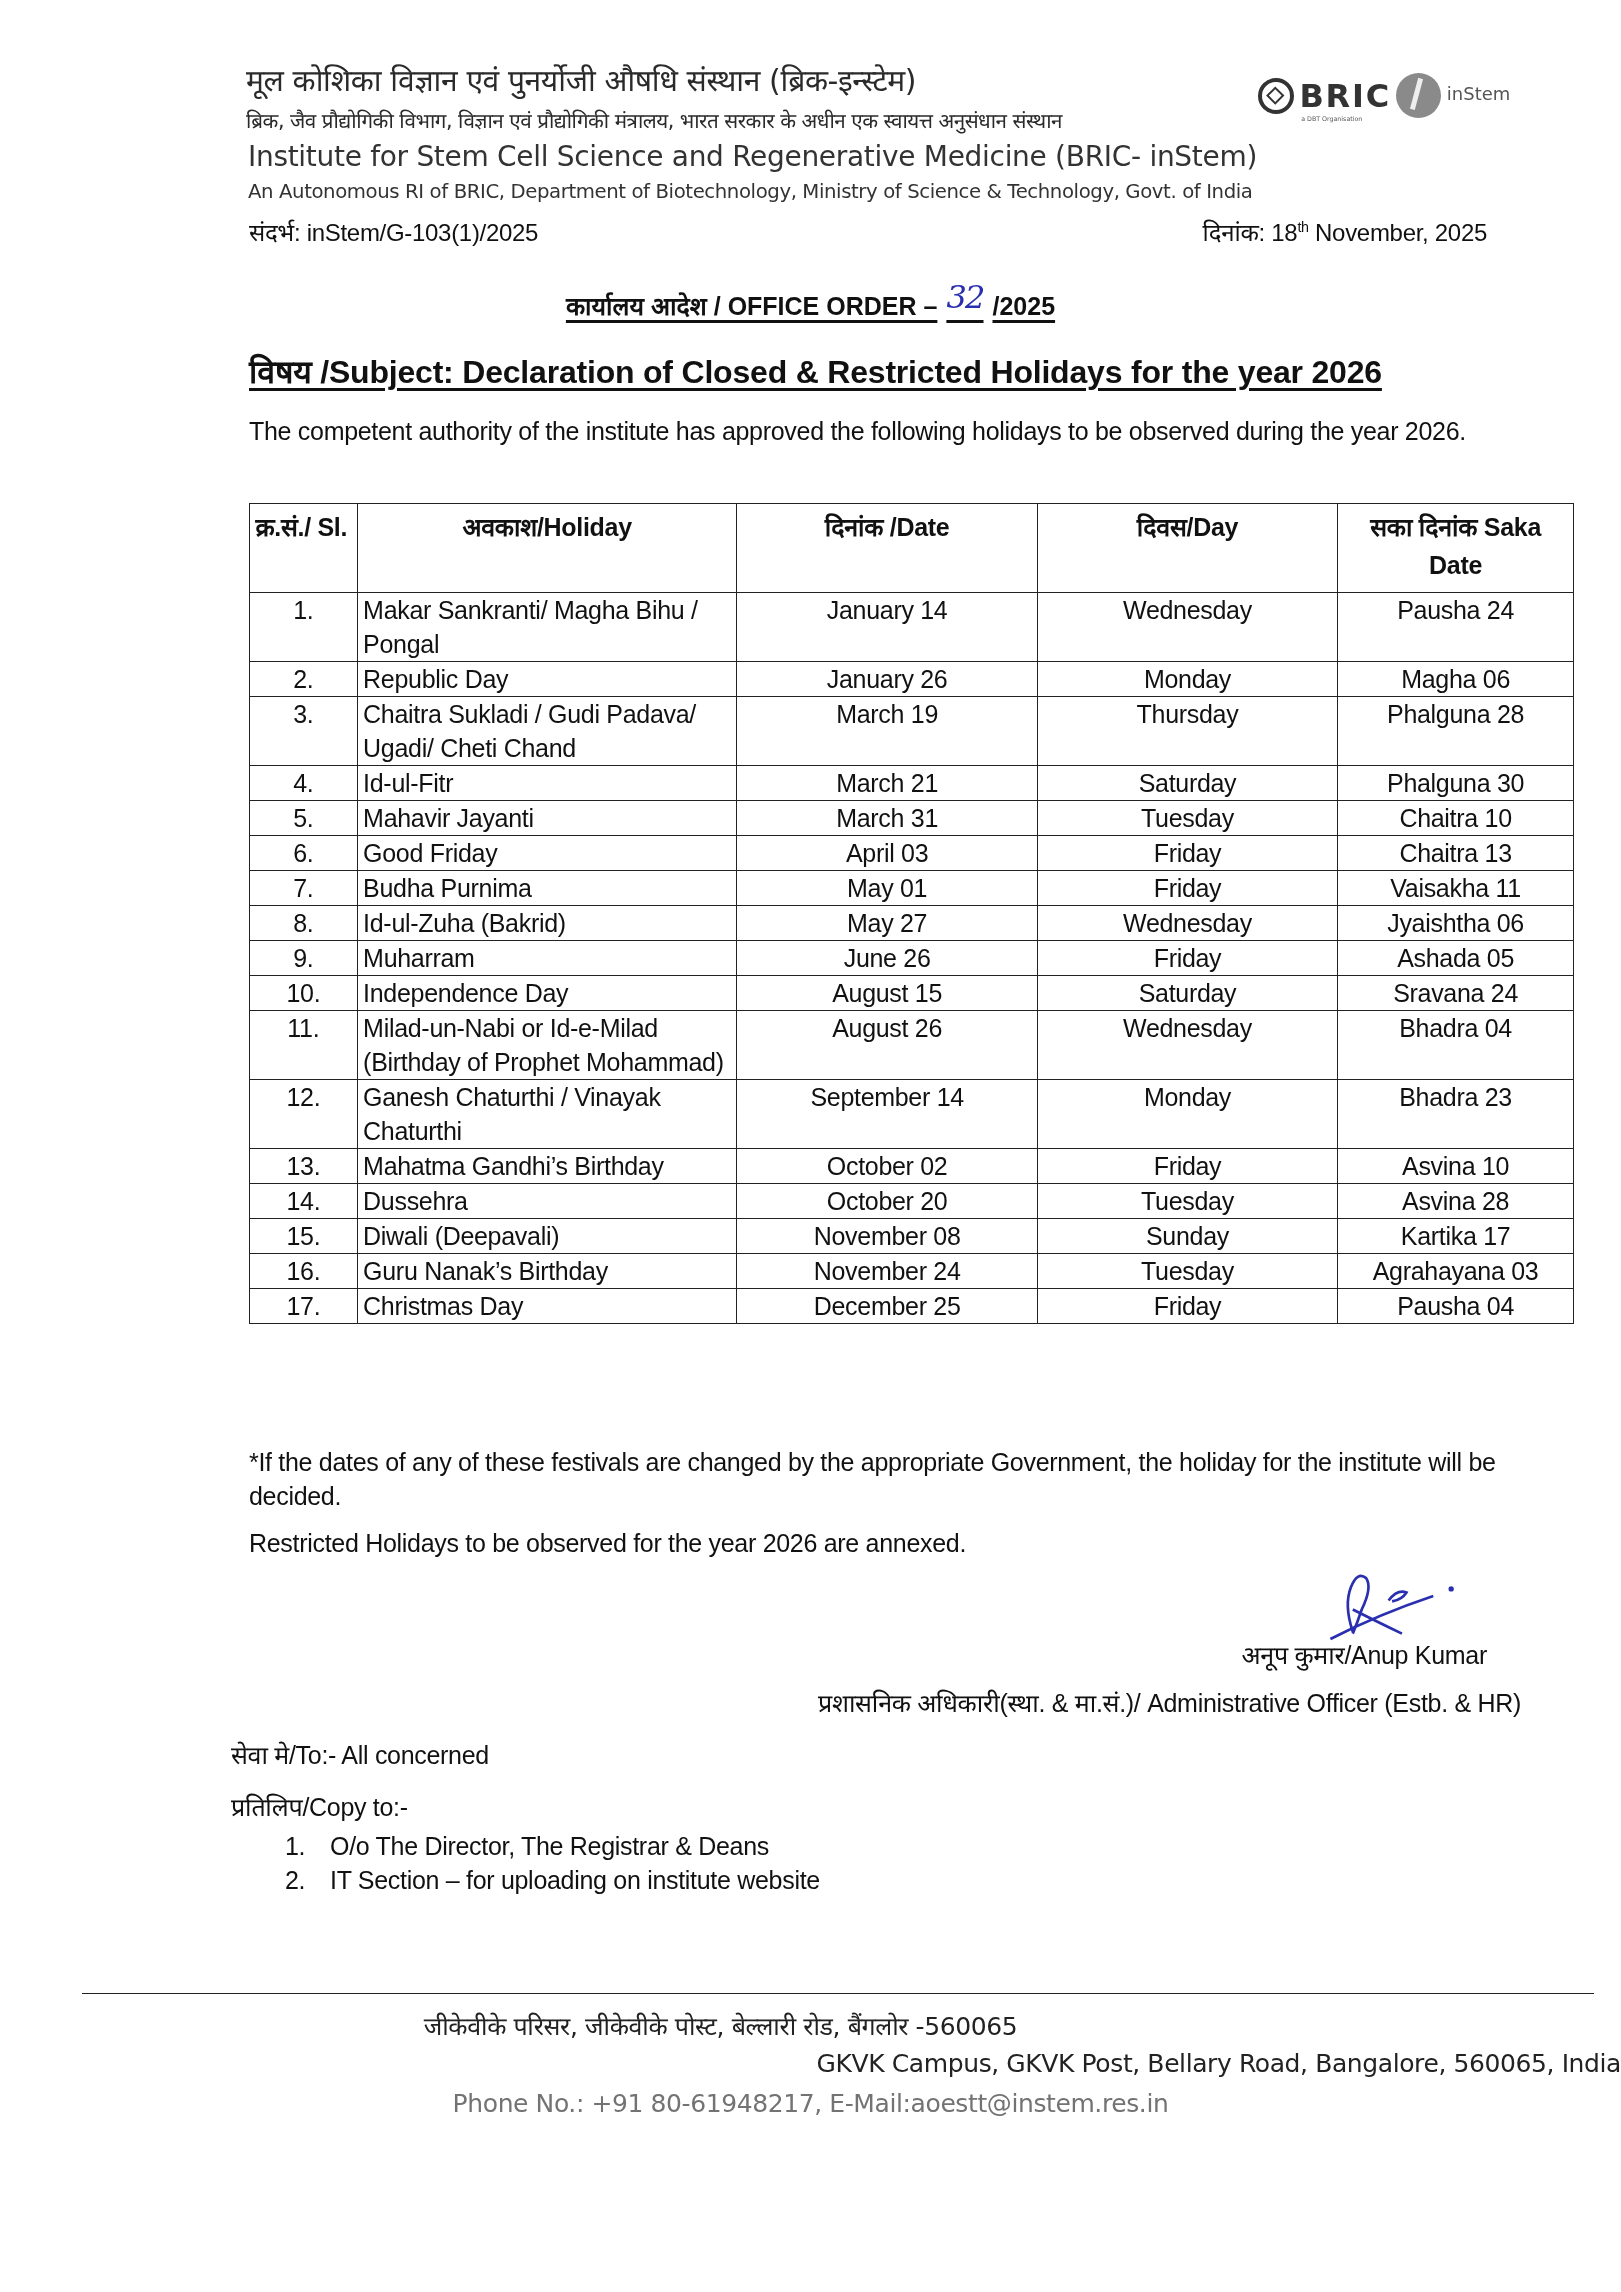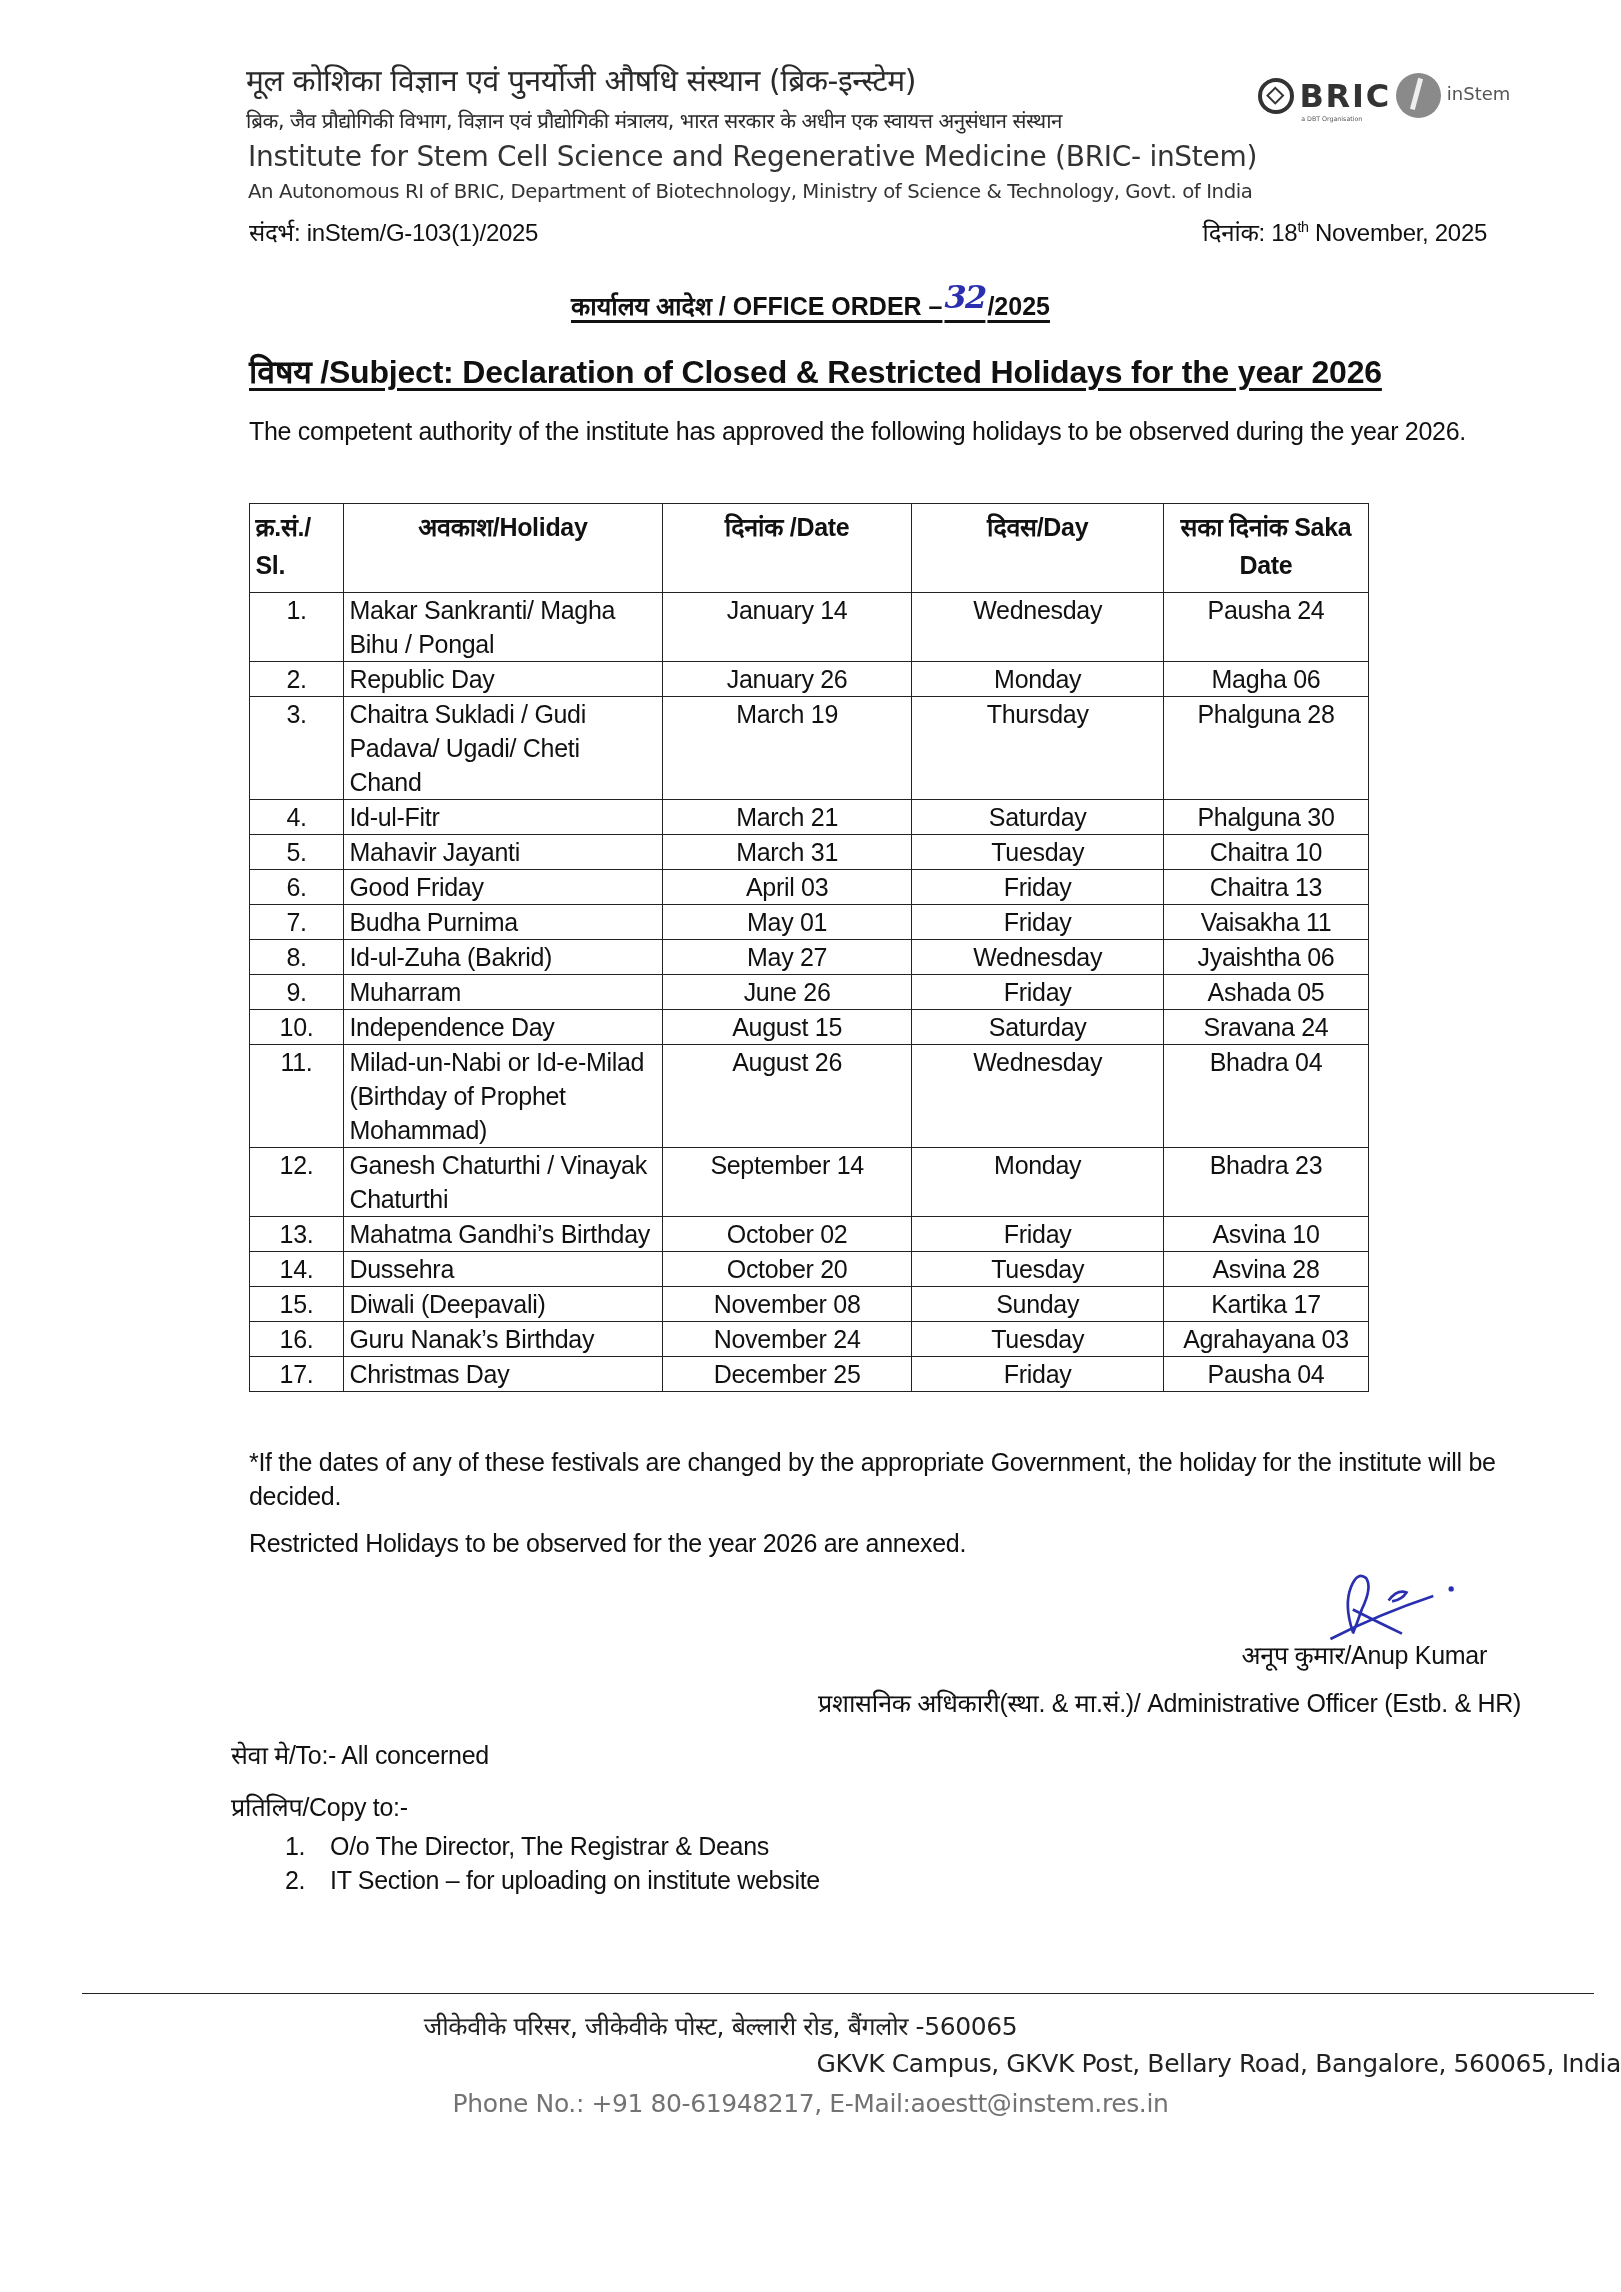--- a/index.html
+++ b/index.html
@@ -16,24 +16,24 @@
   .logo-bric small { position: absolute; left: 1.8px; top: 36px; font-size: 6.3px; letter-spacing: 0; font-weight: normal; white-space: nowrap; color: #555; }
   .logo-circle { width: 45px; height: 45px; border-radius: 50%; background: #8a8a8a; position: relative; }
   .logo-circle::after { content: ""; position: absolute; left: 18px; top: 5.4px; width: 5.4px; height: 32px; background: #eee; transform: rotate(15deg); }
   .logo-instem { font-family: "DejaVu Sans", sans-serif; font-size: 18px; color: #555; line-height: 1; }
   .logo-instem small { display: block; font-size: 5.4px; color: #777; margin-top: 3.6px; width: 72px; }
   .ref-line { left: 249px; top: 215px; font-size: 24px; font-family: "Liberation Sans", sans-serif; white-space: nowrap; letter-spacing: -0.3px; }
   .date-line { right: 134px; top: 215px; font-size: 24px; white-space: nowrap; letter-spacing: -0.3px; }
   .date-line sup { font-size: 14.3px; }
   .order-title { left: 0; width: 1621px; top: 285px; text-align: center; font-weight: bold; font-size: 25px; white-space: nowrap; }
   .order-title .u { text-decoration: underline; text-underline-offset: 4.5px; text-decoration-thickness: 2.7px; }
-  .hand-num { color: #2a2fb0; font-family: "DejaVu Serif", serif; font-weight: bold; font-style: italic; font-size: 32px; letter-spacing: -1.8px; position: relative; top: -7.2px; margin: 0 2px; }
+  .hand-num { color: #2a2fb0; font-family: "DejaVu Serif", serif; font-weight: normal; font-style: italic; font-size: 32px; letter-spacing: -1.8px; position: relative; top: -7.2px; margin: 0 9px; }
   .subject { left: 249px; top: 349px; font-weight: bold; font-size: 32px; white-space: nowrap; text-decoration: underline; text-underline-offset: 4.5px; text-decoration-thickness: 2.7px; letter-spacing: -0.2px; }
   .intro { left: 249px; top: 414px; width: 1245px; font-size: 25px; line-height: 34px; letter-spacing: -0.3px; }
-  table.holidays { position: absolute; left: 249px; top: 503px; width: 1120px; border-collapse: collapse; font-size: 25px; letter-spacing: -0.3px; }
+  table.holidays { position: absolute; left: 249px; top: 503px; width: 1325px; border-collapse: collapse; font-size: 25px; letter-spacing: -0.3px; }
   table.holidays th, table.holidays td { border: 1.8px solid #222; vertical-align: top; padding: 0 5.4px; line-height: 34px; }
   table.holidays th { font-weight: bold; height: 84px; text-align: center; line-height: 38px; padding-top: 3.6px; }
   table.holidays th.c-sl { text-align: left; }
   .c-sl { width: 90px; text-align: center; }
   .c-hol { width: 347px; text-align: left; margin-left: 16px; }
   .c-date { width: 272px; text-align: center; }
   .c-day { width: 272px; text-align: center; }
   .c-saka { width: 211px; text-align: center; }
   .note { left: 249px; top: 1445px; width: 1254px; font-size: 25px; line-height: 34px; letter-spacing: -0.3px; }
   .annex { left: 249px; top: 1529px; font-size: 25px; white-space: nowrap; letter-spacing: -0.3px; }

